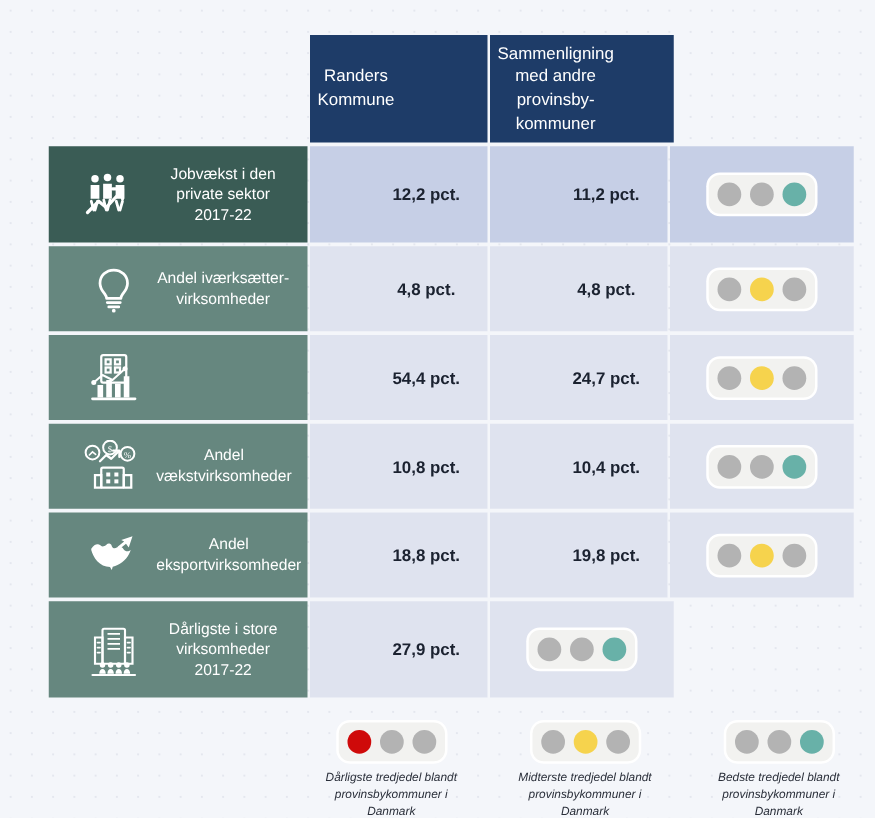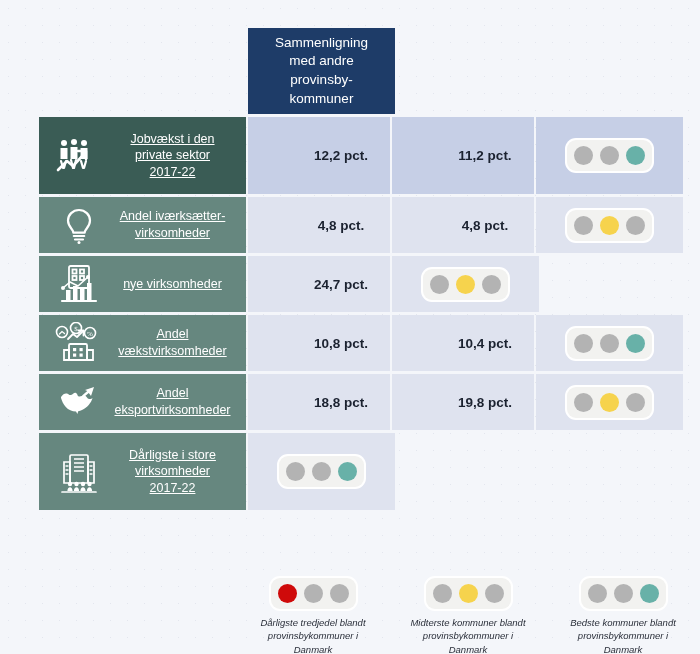--- a/index.html
+++ b/index.html
@@ -46,41 +46,40 @@
   .head-spacer {
     background: transparent;
   }
   .head-cell {
     background: #1e3c68;
     color: #ffffff;
     font-size: 13.5px;
     line-height: 1.38;
     display: flex;
     align-items: center;
-    justify-content: center;
+    justify-content: flex-start;
     text-align: center;
     margin-left: 2px;
     padding: 20px 6px;
     box-sizing: border-box;
   }
   .head-cell span { display: block; }
 
   
   .body-row { margin-top: 3px; }
 
   .lbl {
     background: #66877f;
     color: #ffffff;
     display: flex;
     align-items: center;
     gap: 6px;
-    padding: 6px 10px 6px 12px;
+    padding: 6px 10px 6px 24px;
     box-sizing: border-box;
     position: relative;
-    text-decoration: underline;
   }
   .lbl.first { background: #3a5c55; }
   .lbl .ico {
     flex: 0 0 56px;
     width: 56px;
     height: 46px;
     display: flex;
     align-items: center;
     justify-content: center;
   }
@@ -111,21 +110,21 @@
     justify-content: center;
     margin-left: 2px;
     box-sizing: border-box;
   }
   .row.highlight .val,
   .row.highlight .comp { background: #c6cfe6; }
   .row.highlight .val { font-weight: bold; }
 
   
   .h-77  { height: 77px; }
-  .h-68  { height: 56px; }
+  .h-68  { height: 68px; }
 
   
   .pill {
     background: #f2f2f0;
     border-radius: 9px;
     width: 85px;
     height: 31px;
     display: flex;
     align-items: center;
     justify-content: space-evenly;
@@ -169,20 +168,26 @@
 </style>
 </head>
 <body>
 
 <div class="dots"></div>
 
 <div class="table">
 
   <div class="row head-row">
     <div class="c-label head-spacer"></div>
+    <div class="c-val head-cell">
+      <div>
+        <span>Randers</span>
+        <span>Kommune</span>
+      </div>
+    </div>
     <div class="c-comp head-cell">
       <div>
         <span>Sammenligning</span>
         <span>med andre</span>
         <span>provinsby-</span>
         <span>kommuner</span>
       </div>
     </div>
   </div>
 
@@ -256,23 +261,23 @@
           <rect x="10" y="27" width="4.5" height="10" fill="#fff" stroke="none"></rect>
           <rect x="17" y="23" width="4.5" height="14" fill="#fff" stroke="none"></rect>
           <rect x="24" y="26" width="4.5" height="11" fill="#fff" stroke="none"></rect>
           <rect x="31" y="20" width="4.5" height="17" fill="#fff" stroke="none"></rect>
           <path d="M7 25l7-6 8 4 10-9" stroke-width="1.6" stroke-linecap="round" stroke-linejoin="round"></path>
           <circle cx="7" cy="25" r="2" fill="#fff" stroke="none"></circle>
           <circle cx="32" cy="14" r="2" fill="#fff" stroke="none"></circle>
         </svg>
       </div>
       <div class="txt">
-        <div>nye virksomheder</div>
-      </div>
-    </div>
+      </div>
+    </div>
+    <div class="c-val val">54,4 pct.</div>
     <div class="c-val val">24,7 pct.</div>
     <div class="c-comp comp">
       <div class="pill">
         <div class="dot grey"></div>
         <div class="dot yellow"></div>
         <div class="dot grey"></div>
       </div>
     </div>
   </div>
 
@@ -352,20 +357,21 @@
           <path d="M10.4 40c0-2.2 1.2-3.8 2.6-3.8s2.6 1.6 2.6 3.8M16.9 40c0-2.2 1.2-3.8 2.6-3.8s2.6 1.6 2.6 3.8M23.4 40c0-2.2 1.2-3.8 2.6-3.8s2.6 1.6 2.6 3.8M29.9 40c0-2.2 1.2-3.8 2.6-3.8s2.6 1.6 2.6 3.8" fill="#fff" stroke="none"></path>
           <path d="M5 41h34" stroke-width="1.7" stroke-linecap="round"></path>
         </svg>
       </div>
       <div class="txt">
         <div>Dårligste i store</div>
         <div>virksomheder</div>
         <div>2017-22</div>
       </div>
     </div>
+    <div class="c-val val">27,9 pct.</div>
     <div class="c-comp comp">
       <div class="pill">
         <div class="dot grey"></div>
         <div class="dot grey"></div>
         <div class="dot green"></div>
       </div>
     </div>
   </div>
 
 </div>
@@ -385,32 +391,32 @@
     </div>
   </div>
 
   <div class="legend-item">
     <div class="pill">
       <div class="dot grey"></div>
       <div class="dot yellow"></div>
       <div class="dot grey"></div>
     </div>
     <div class="cap">
-      <div>Midterste kommuner blandt</div>
+      <div>Midterste tredjedel blandt</div>
       <div>provinsbykommuner i</div>
       <div>Danmark</div>
     </div>
   </div>
 
   <div class="legend-item">
     <div class="pill">
       <div class="dot grey"></div>
       <div class="dot grey"></div>
       <div class="dot green"></div>
     </div>
     <div class="cap">
-      <div>Bedste kommuner blandt</div>
+      <div>Bedste tredjedel blandt</div>
       <div>provinsbykommuner i</div>
       <div>Danmark</div>
     </div>
   </div>
 
 </div>
 
 </body></html>

